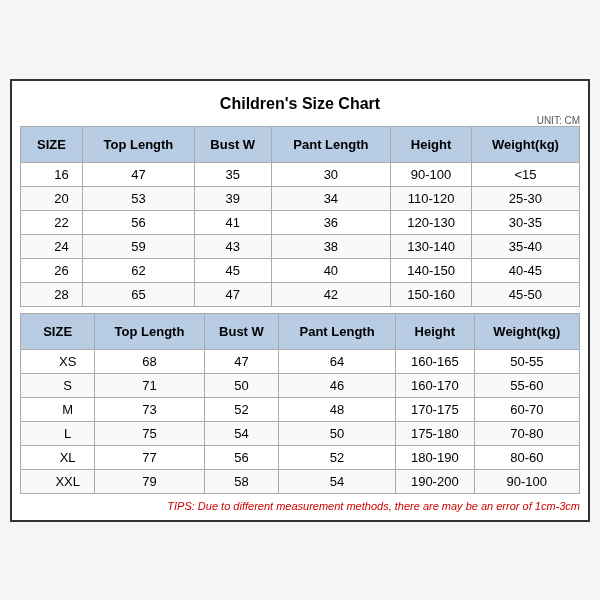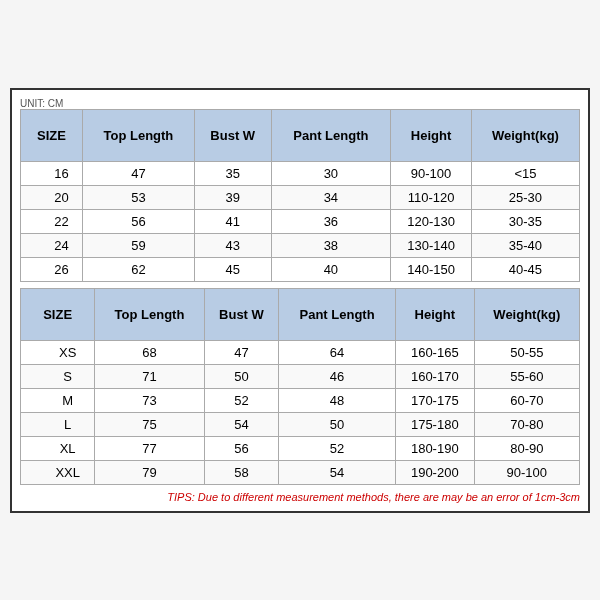--- a/index.html
+++ b/index.html
@@ -19,33 +19,34 @@
       padding: 8px;
     }
     .section-title {
       text-align: center;
       font-size: 16px;
       font-weight: bold;
       padding: 6px 0 2px 0;
       color: #000;
     }
     .unit-label {
+      text-align: right;
       font-size: 10px;
       color: #555;
       margin-bottom: 0;
     }
     table {
       width: 100%;
       border-collapse: collapse;
       font-size: 13px;
     }
     th {
       background-color: #b8cce4;
       border: 1px solid #aaa;
-      padding: 18px 4px;
+      padding: 10px 4px;
       text-align: center;
       font-weight: bold;
       color: #000;
       margin-top: 17px;
     }
     td {
       border: 1px solid #aaa;
       padding: 4px 4px;
       text-align: center;
       color: #000;
@@ -69,20 +70,21 @@
     }
     .section-gap {
       height: 6px;
     }
   </style>
 </head>
 <body>
 
 <div class="chart-container">
 
+  <div class="section-title">Children's Size Chart</div>
   <div class="unit-label">UNIT: CM</div>
 
   <table>
     <thead>
       <tr>
         <th>SIZE</th>
         <th>Top Length</th>
         <th>Bust W</th>
         <th>Pant Length</th>
         <th>Height</th>
@@ -123,20 +125,28 @@
           <td>35-40</td>
         </tr>
         <tr>
           <td>26</td>
           <td>62</td>
           <td>45</td>
           <td>40</td>
           <td>140-150</td>
           <td>40-45</td>
         </tr>
+        <tr>
+          <td>28</td>
+          <td>65</td>
+          <td>47</td>
+          <td>42</td>
+          <td>150-160</td>
+          <td>45-50</td>
+        </tr>
       </tbody>
   </table>
 
   <div class="section-gap"></div>
 
 
   <table>
     <thead>
       <tr>
         <th>SIZE</th>
@@ -179,21 +189,21 @@
           <td>50</td>
           <td>175-180</td>
           <td>70-80</td>
         </tr>
         <tr>
           <td>XL</td>
           <td>77</td>
           <td>56</td>
           <td>52</td>
           <td>180-190</td>
-          <td>80-90</td>
+          <td>80-60</td>
         </tr>
         <tr>
           <td>XXL</td>
           <td>79</td>
           <td>58</td>
           <td>54</td>
           <td>190-200</td>
           <td>90-100</td>
         </tr>
       </tbody>

